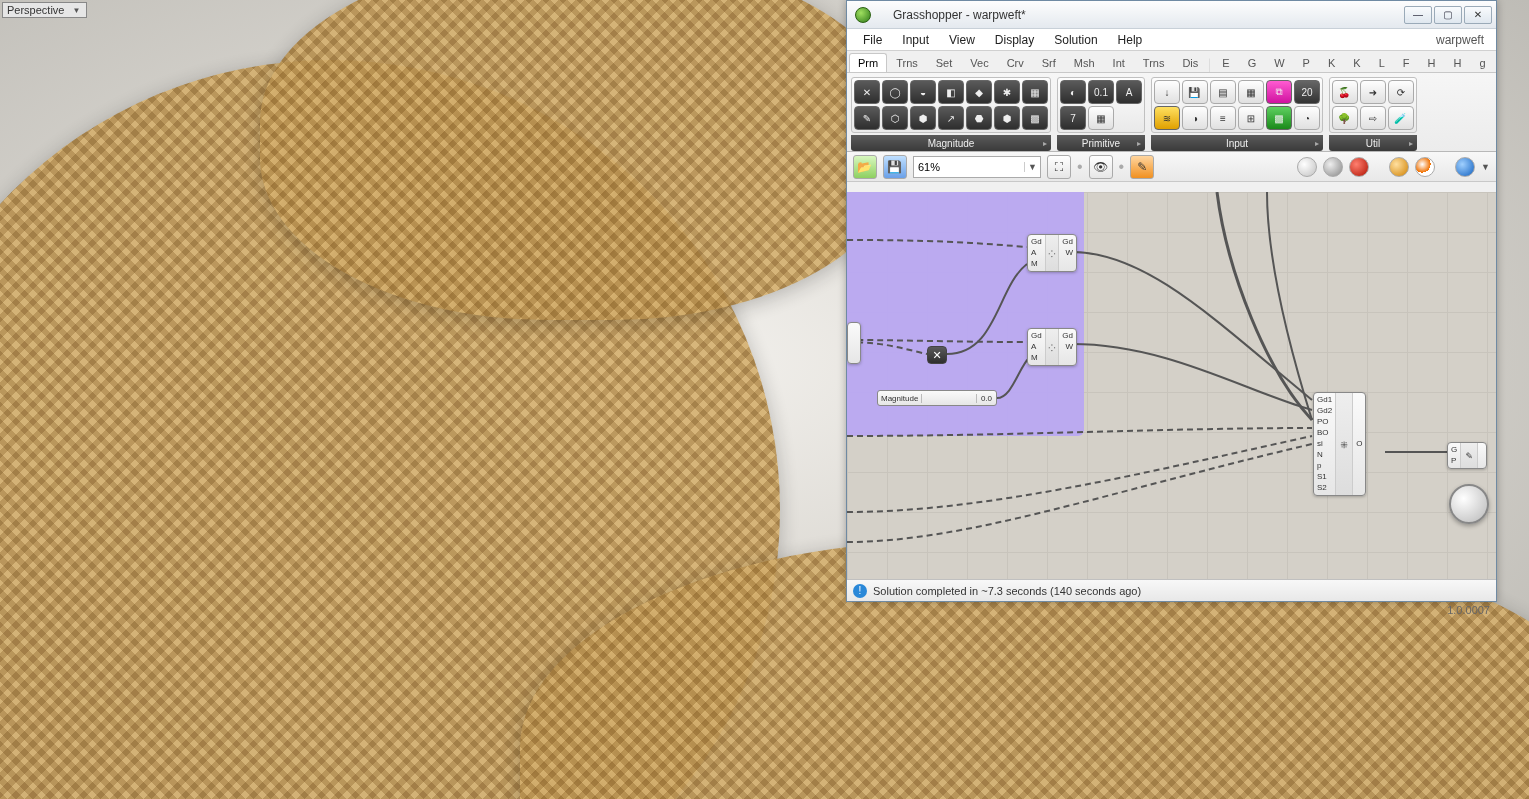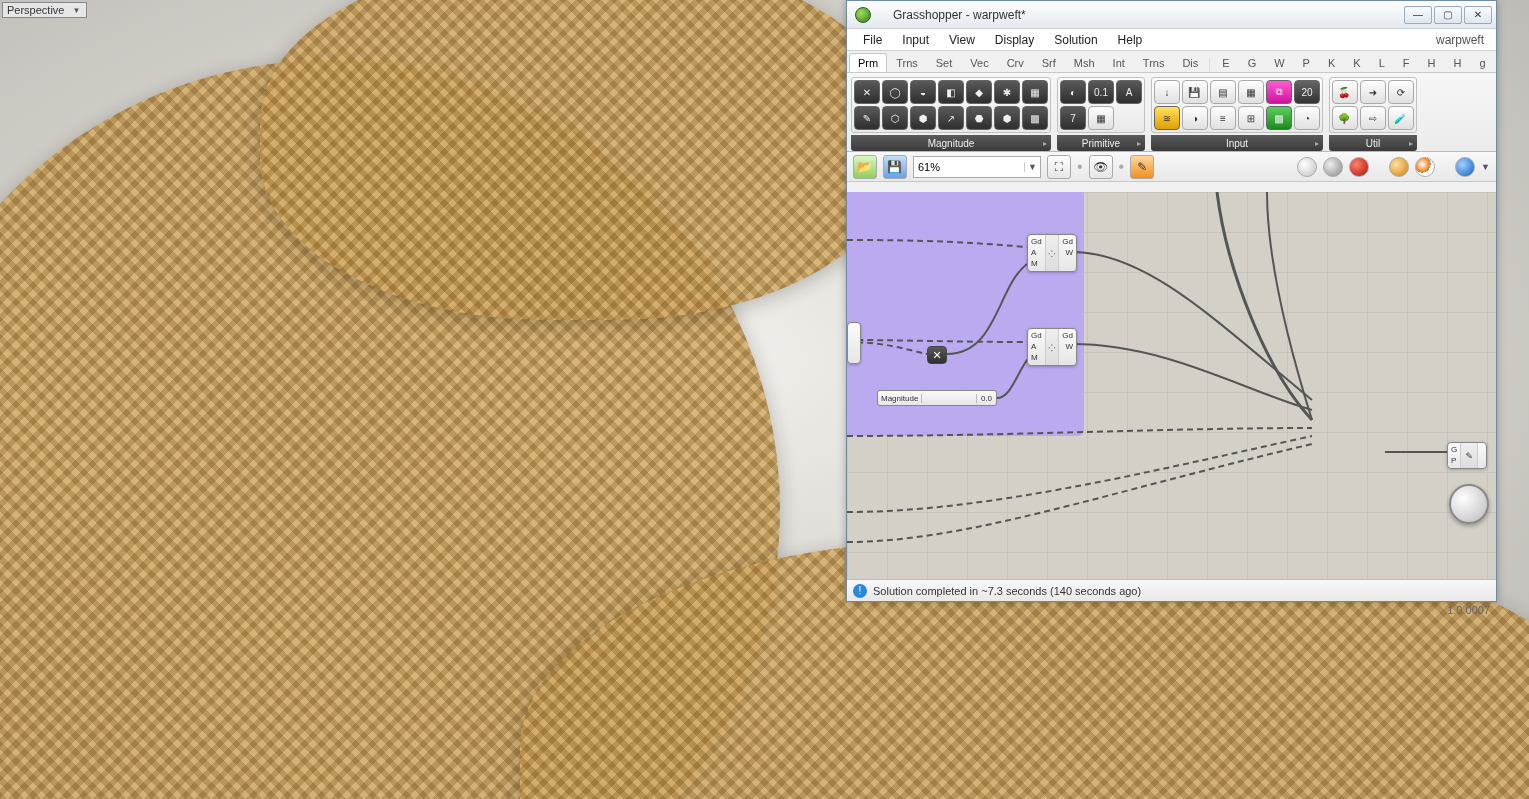--- a/index.html
+++ b/index.html
@@ -370,20 +370,37 @@
     <div class="node" style="left:0px; top:130px; width:14px; height:42px;"></div>
 
     <div class="neg-hex" style="left:80px; top:154px;">✕</div>
 
     <div class="slider" style="left:30px; top:198px; width:120px;">
       <span class="slabel">Magnitude</span>
       <span class="strack"></span>
       <span class="sval">0.0</span>
     </div>
 
+    <div class="node big-node" style="left:466px; top:200px;">
+      <div class="ports">
+        <span class="lbl">Gd1</span>
+        <span class="lbl">Gd2</span>
+        <span class="lbl">PO</span>
+        <span class="lbl">BO</span>
+        <span class="lbl">si</span>
+        <span class="lbl">N</span>
+        <span class="lbl">p</span>
+        <span class="lbl">S1</span>
+        <span class="lbl">S2</span>
+      </div>
+      <div class="ic">⁜</div>
+      <div class="ports" style="justify-content:center">
+        <span class="lbl">O</span>
+      </div>
+    </div>
 
     <div class="node" style="left:600px; top:250px; width:40px;">
       <div class="col">
         <span class="lbl">G</span>
         <span class="lbl">P</span>
       </div>
       <div class="ic">✎</div>
     </div>
 
     <div class="dial" style="left:602px; top:292px;"></div>

